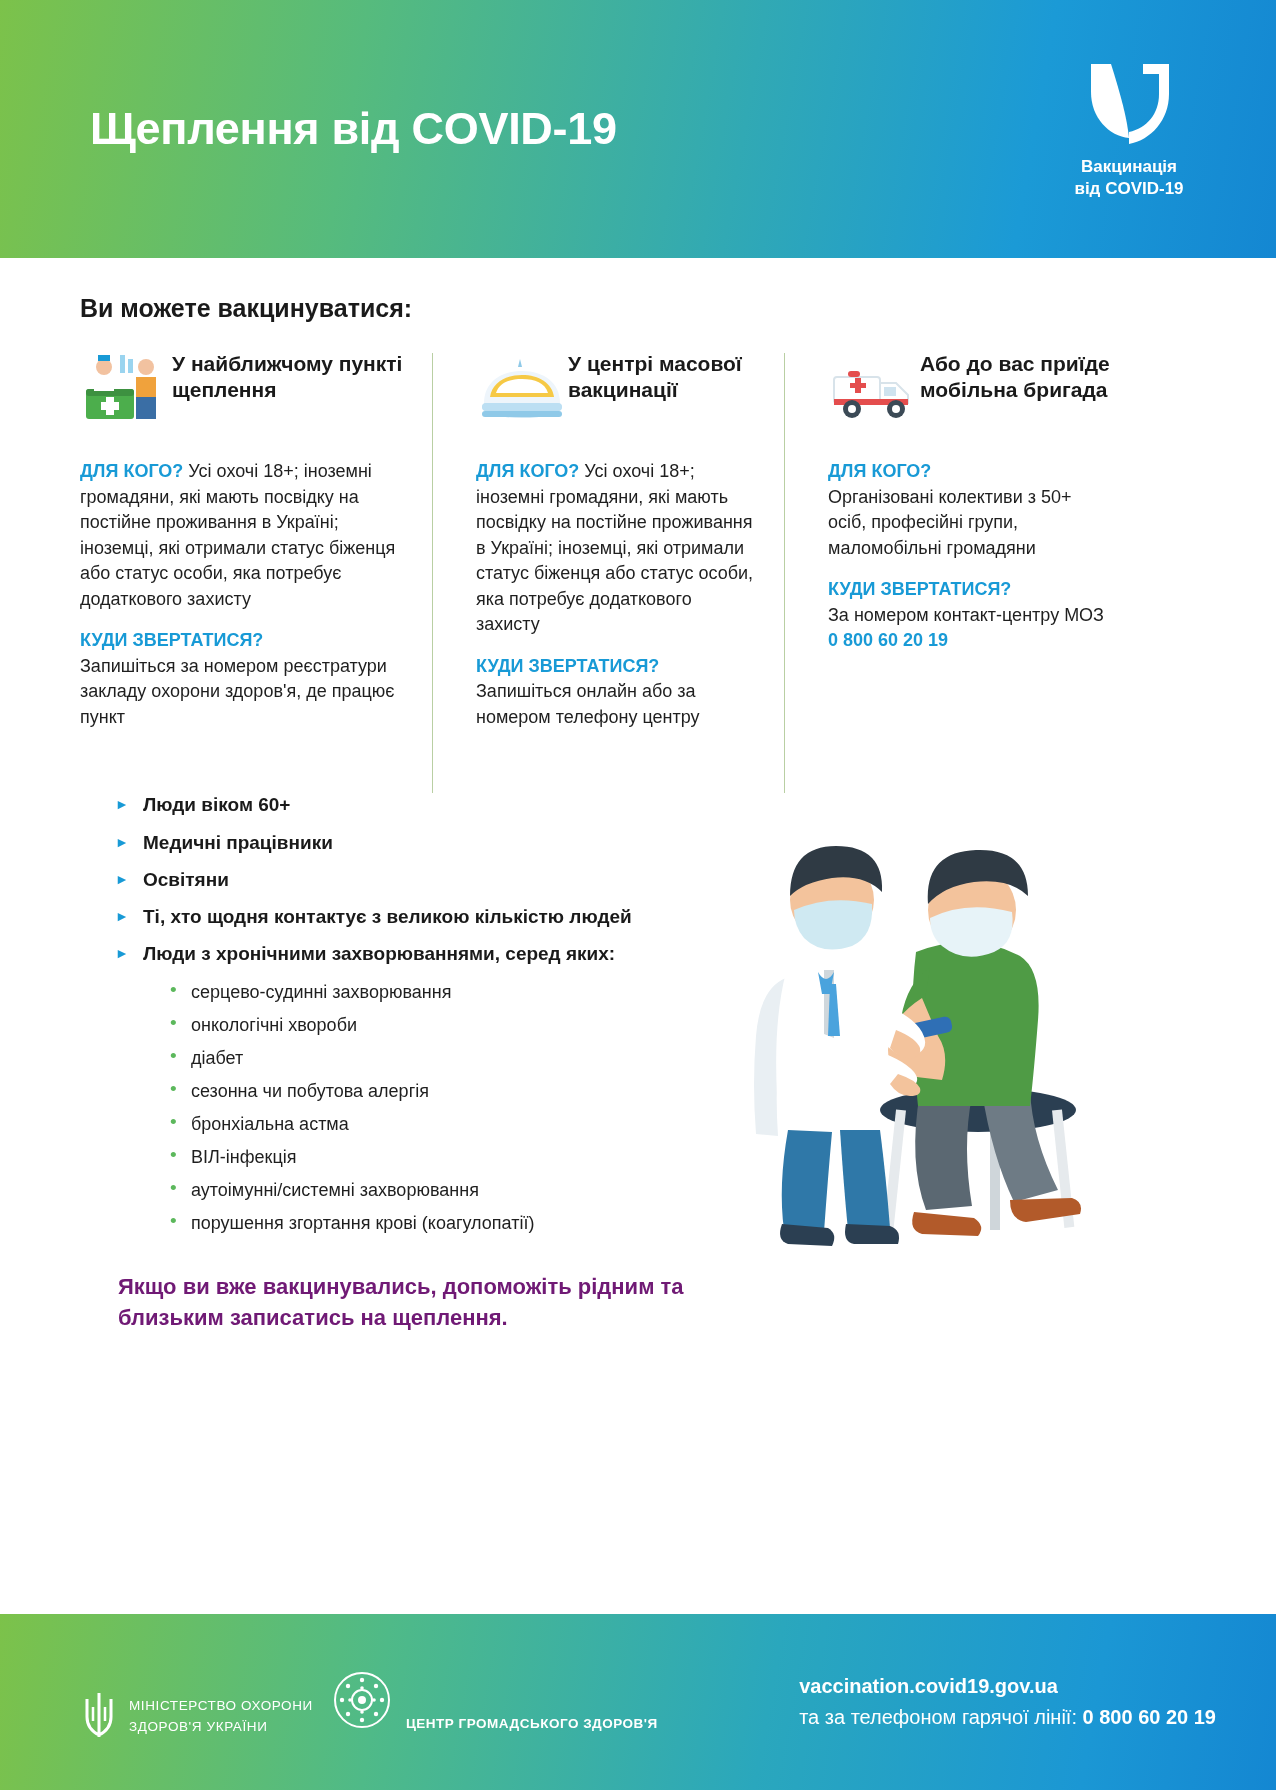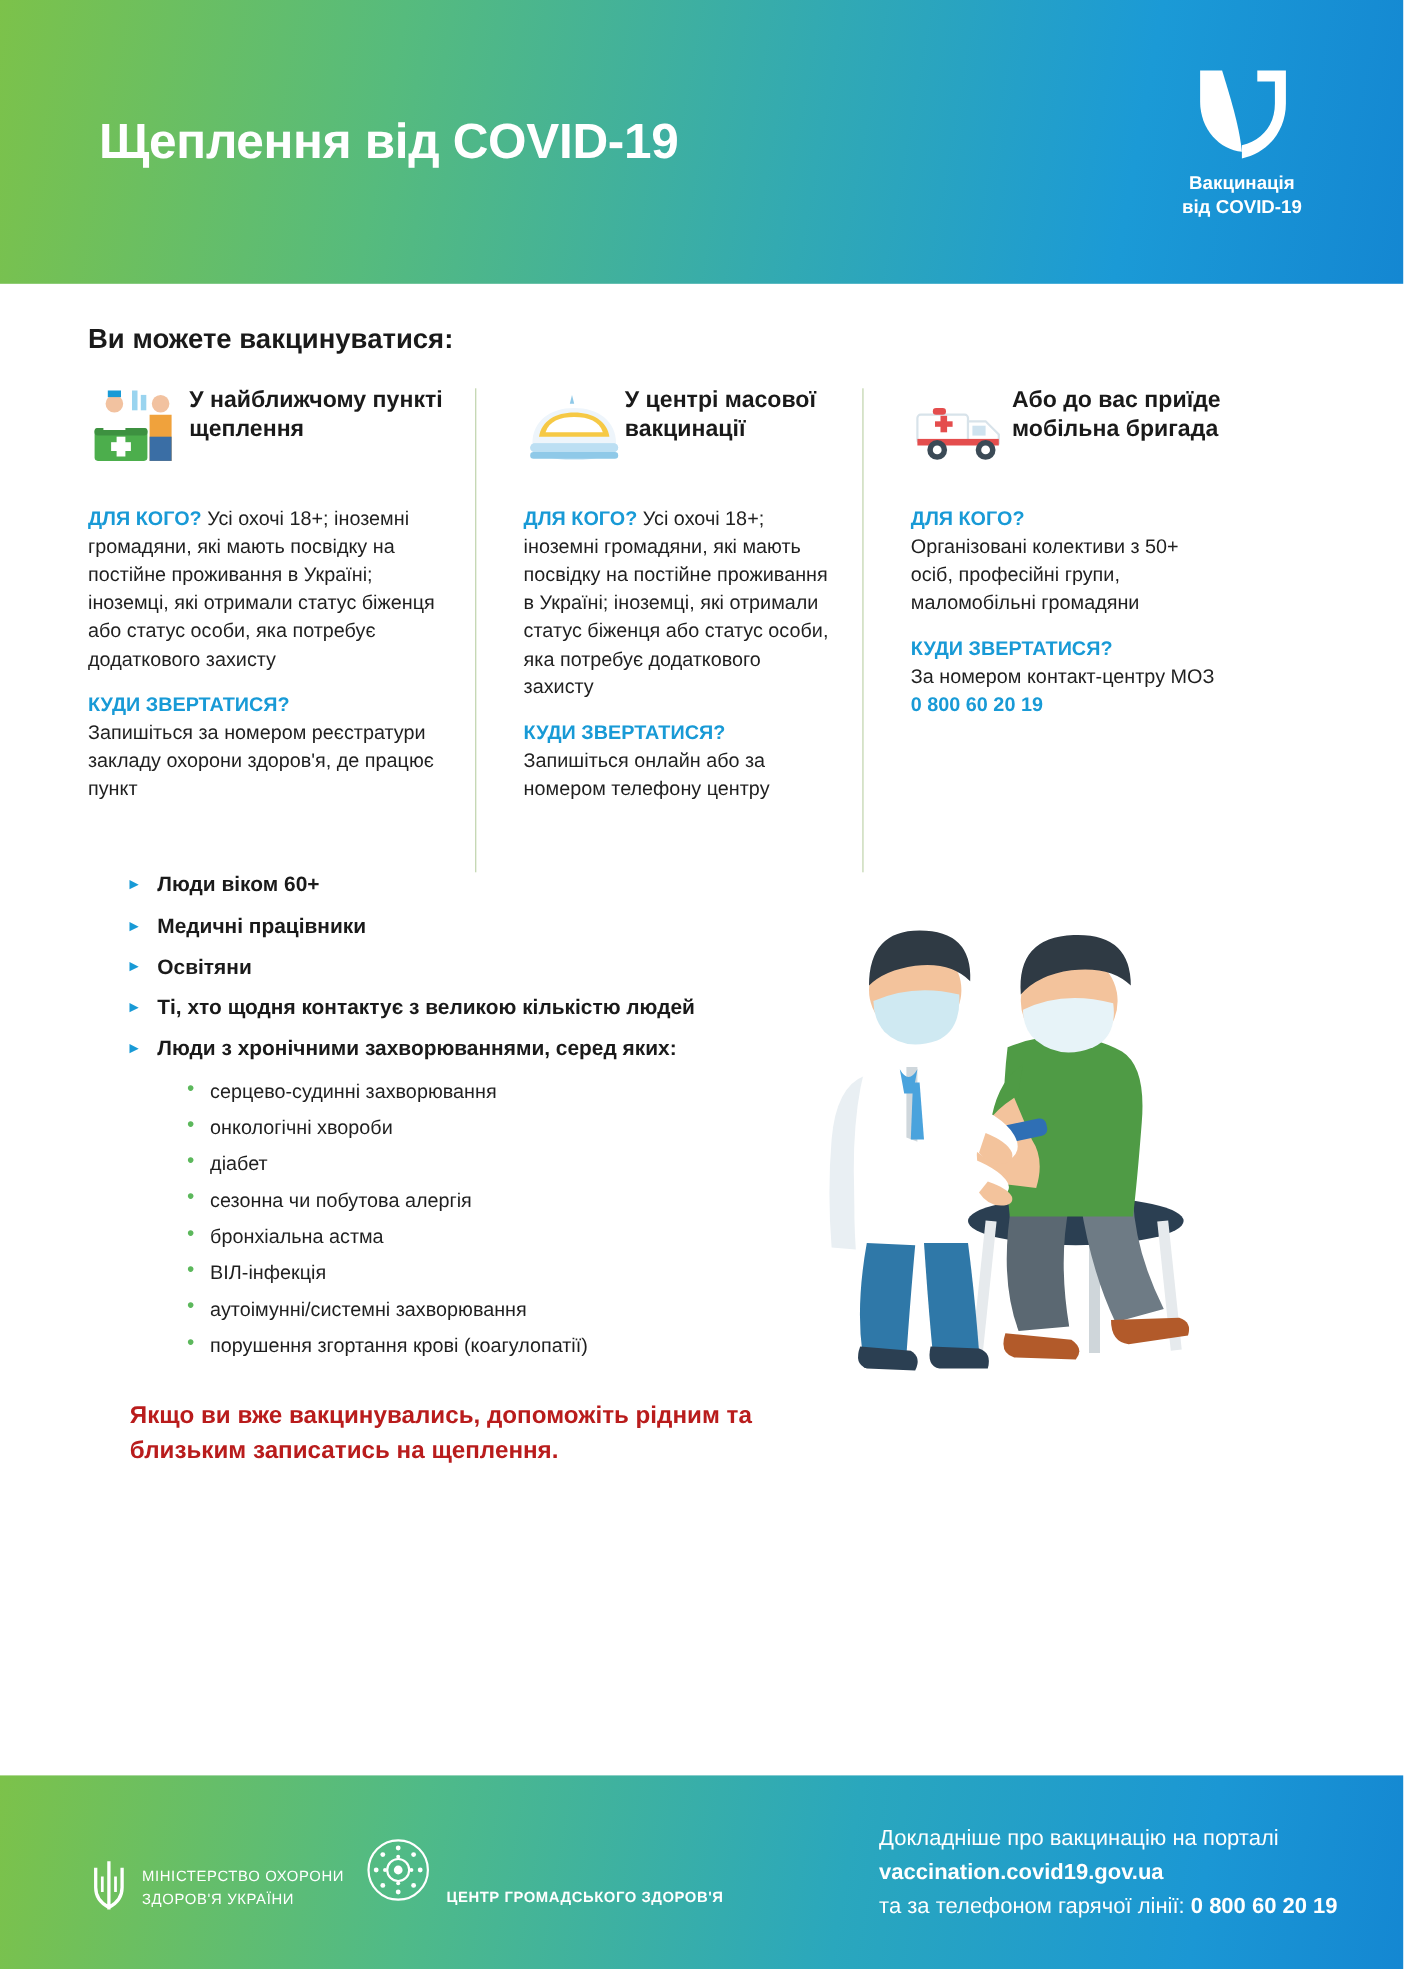--- a/index.html
+++ b/index.html
@@ -167,21 +167,21 @@
     color: #5cb85c;
     font-size: 19px;
     line-height: 1.2;
     margin-right: 11px;
     flex: 0 0 10px;
   }
   .closing {
     margin-top: 34px;
     font-size: 22px;
     font-weight: bold;
-    color: #b91c1c;
+    color: #701a75;
     line-height: 1.42;
     max-width: 660px;
   }
 
   .illustration {
     position: relative;
     flex: 1;
     min-height: 470px;
   }
 
@@ -487,21 +487,20 @@
           <circle cx="30" cy="18" r="1.8" fill="#ffffff"></circle>
           <circle cx="42" cy="30" r="1.8" fill="#ffffff"></circle>
           <circle cx="30" cy="42" r="1.8" fill="#ffffff"></circle>
           <circle cx="18" cy="30" r="1.8" fill="#ffffff"></circle>
         </svg>
       </div>
       <div class="phc-text">Центр громадського здоров'я</div>
     </div>
 
     <div class="footer-right">
-      <div>Докладніше про вакцинацію на порталі</div>
       <div class="url">vaccination.covid19.gov.ua</div>
       <div>
         <span>та за телефоном гарячої лінії: </span><span class="tel">0 800 60 20 19</span>
       </div>
     </div>
   </div>
 
 </div>
 
 </body></html>

